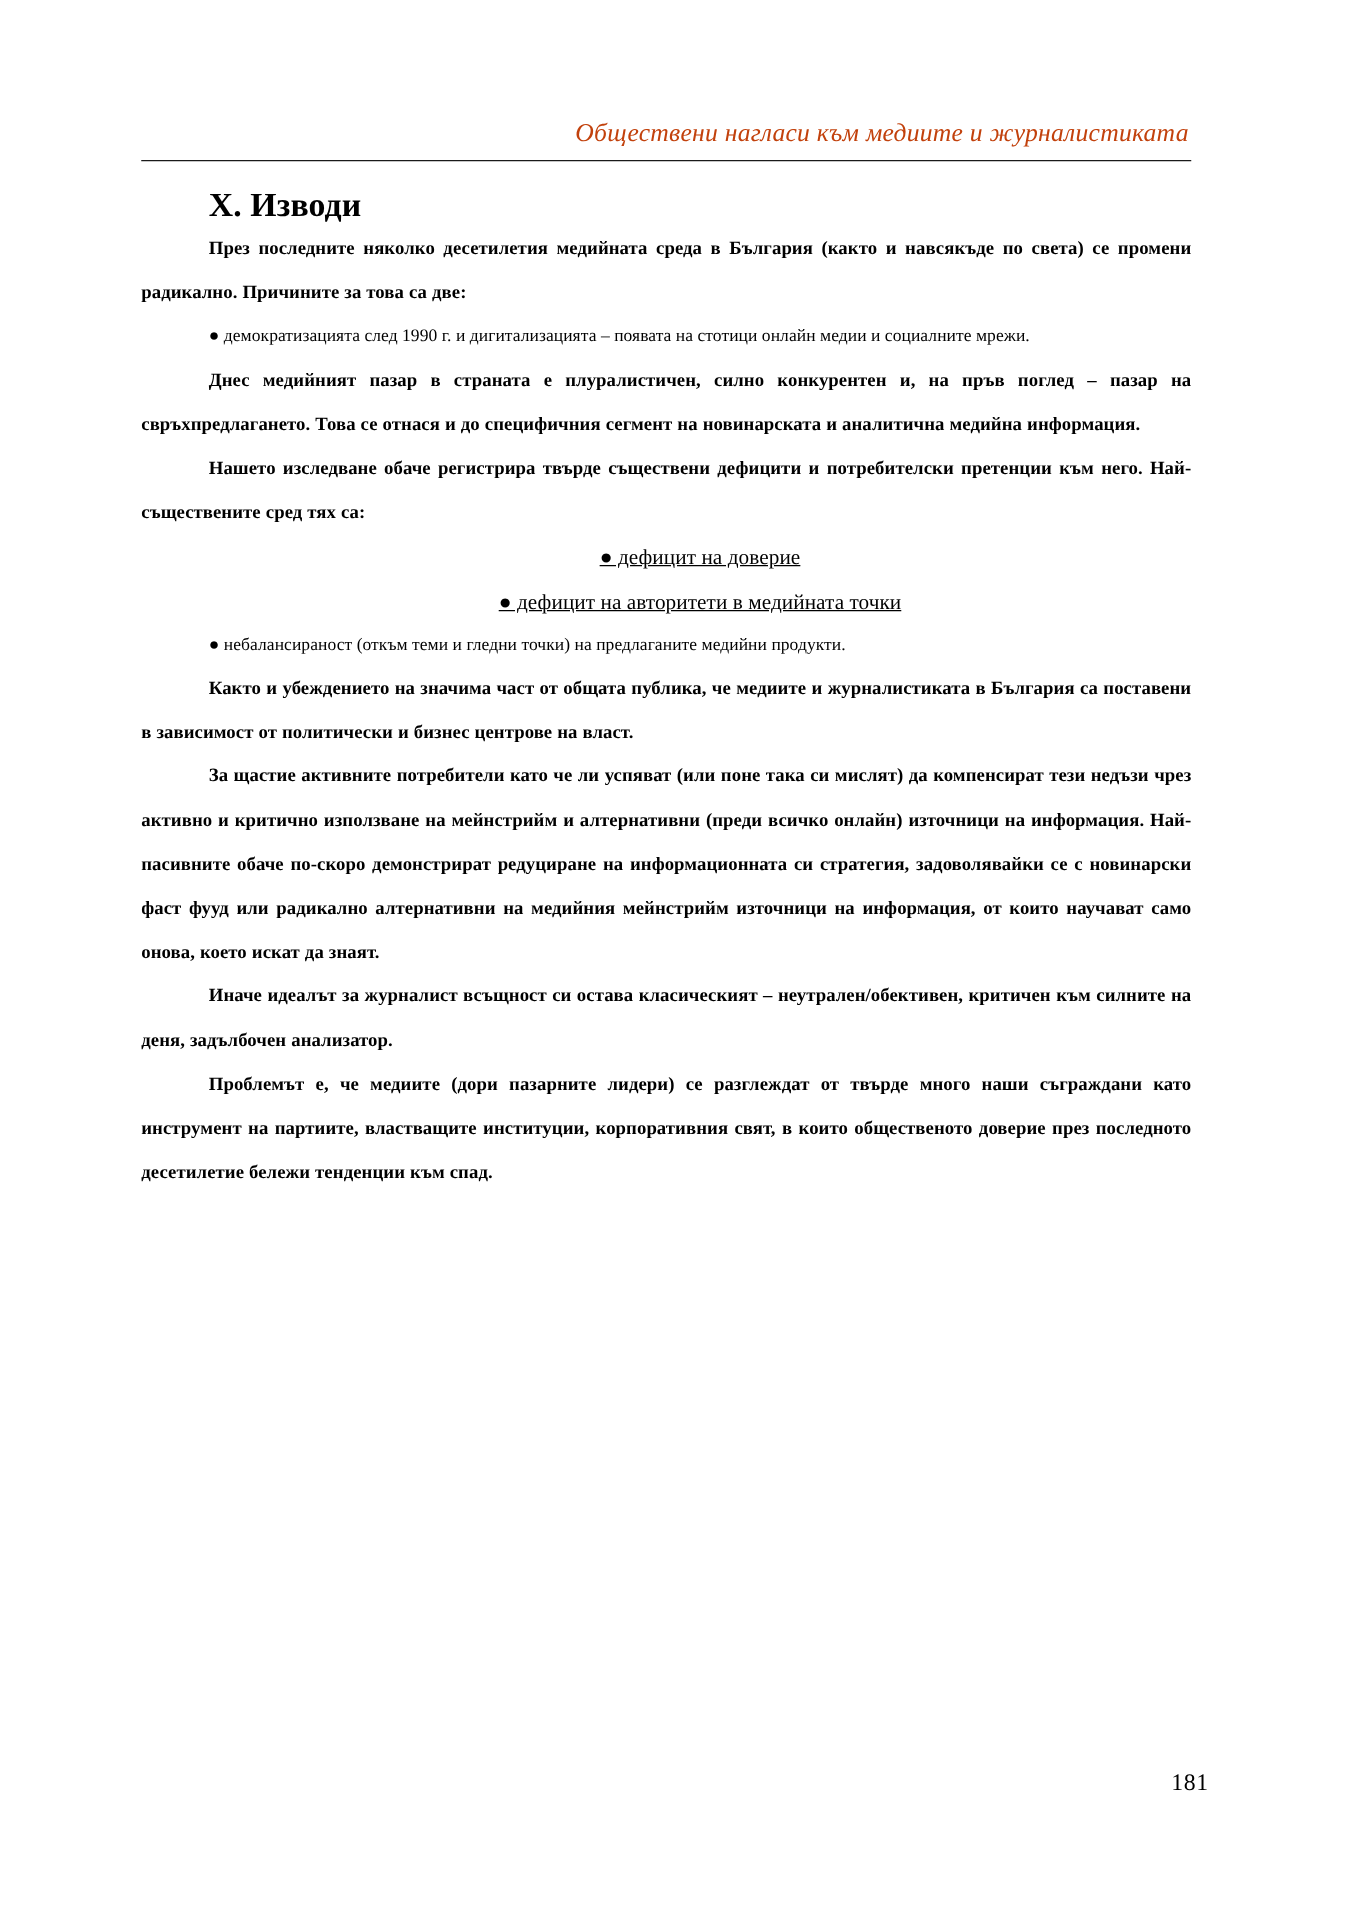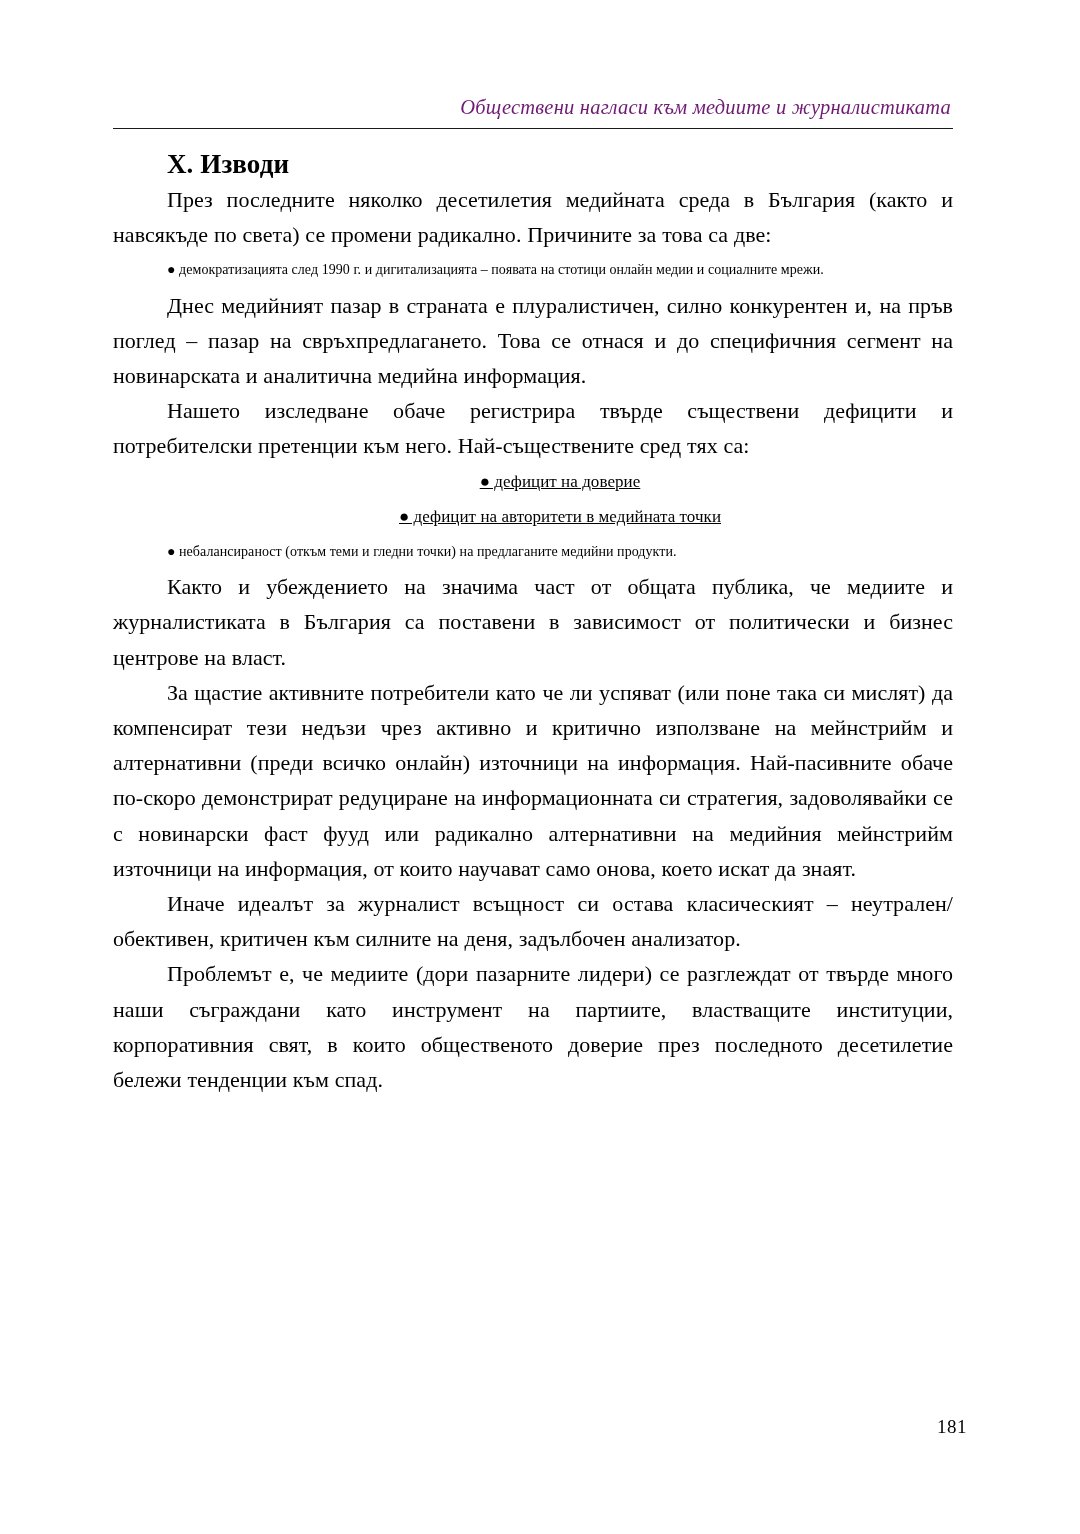--- a/index.html
+++ b/index.html
@@ -21,47 +21,48 @@
     position: absolute;
     left: 113px;
     top: 96px;
     width: 840px;
   }
   .running-head {
     text-align: right;
     font-style: italic;
     font-size: 20.5px;
     letter-spacing: 0.2px;
-    color: #701a75;
+    color: #c2410c;
     padding-right: 2px;
     padding-bottom: 9px;
   }
   .rule {
     border: 0;
     border-top: 1px solid #1a1a1a;
     margin: 0 0 20px 0;
     width: 100%;
   }
   .section-title {
     font-weight: bold;
     font-size: 27px;
     margin: 0 0 2px 0;
     text-indent: 54px;
     letter-spacing: 0.1px;
   }
   p.body-par {
     margin: 0;
-    font-size: 22px;
+    font-size: 15px;
     line-height: 35.2px;
     text-align: justify;
     text-indent: 54px;
     letter-spacing: 0.05px;
     word-spacing: 0.2px;
     -webkit-hyphens: none;
     hyphens: none;
+    font-weight: bold;
   }
   p.bullet-par {
     margin: 0;
     font-size: 14px;
     line-height: 35.2px;
     text-align: justify;
     text-indent: 54px;
     letter-spacing: 0.05px;
   }
   p.bullet-short {

